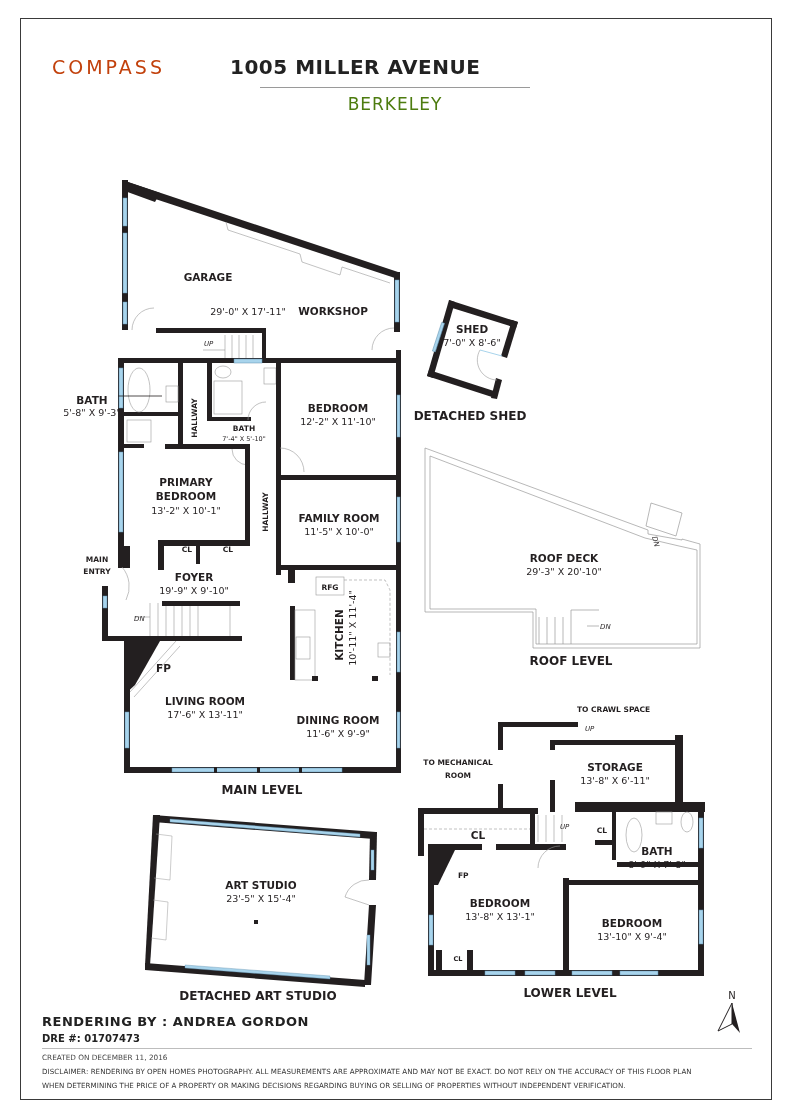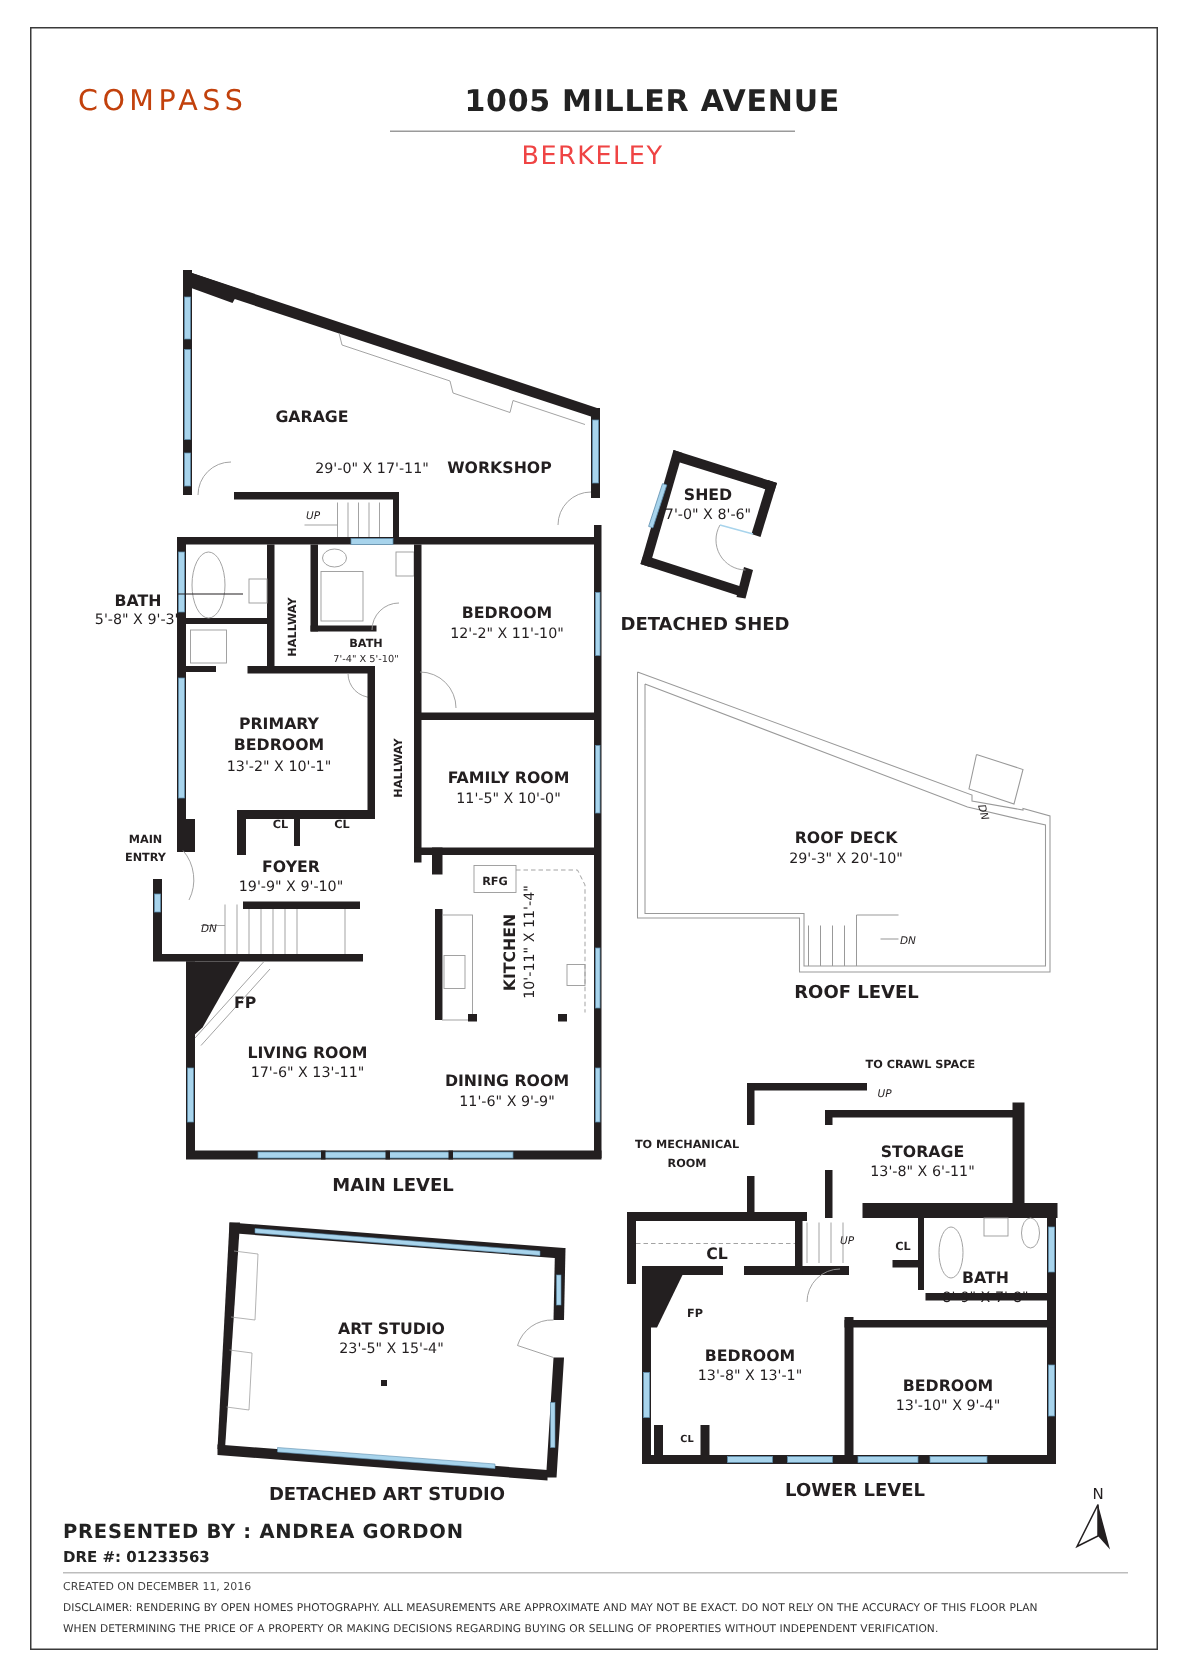--- a/index.html
+++ b/index.html
@@ -1,21 +1,21 @@
 <!DOCTYPE html>
 <html><head>
 <meta charset="utf-8">
 <style>
   html, body { margin:0; padding:0; background:#ffffff; }
   body { width:792px; height:1120px; position:relative; overflow:hidden; font-family:"DejaVu Sans", sans-serif; color:#231f20; }
   .frame { position:absolute; left:20px; top:18px; width:752px; height:1082px; border:1.5px solid #3a3a3a; box-sizing:border-box; }
   .logo { position:absolute; left:52px; top:56px; font-family:"DejaVu Sans", sans-serif; font-size:19px; letter-spacing:3px; font-weight:normal; color:#c2410c; }
-  .addr { position:absolute; left:230px; width:330px; top:55px; text-align:right; font-family:"DejaVu Sans", sans-serif; font-size:20px; font-weight:bold; letter-spacing:0.5px; color:#222; }
+  .addr { position:absolute; left:230px; width:330px; top:55px; text-align:left; font-family:"DejaVu Sans", sans-serif; font-size:20px; font-weight:bold; letter-spacing:0.5px; color:#222; }
   .addr-rule { position:absolute; left:260px; width:270px; top:87px; height:1px; background:#9a9a9a; }
-  .city { position:absolute; left:260px; width:270px; top:94px; text-align:center; font-size:17px; letter-spacing:1px; color:#ef4444; }
+  .city { position:absolute; left:260px; width:270px; top:94px; text-align:center; font-size:17px; letter-spacing:1px; color:#4d7c0f; }
   svg.plan { position:absolute; left:0; top:0; width:792px; height:1120px; }
   svg text { font-family:"DejaVu Sans", sans-serif; fill:#231f20; }
   .rn { font-weight:bold; font-size:10.5px; }
   .rd { font-size:9.5px; }
   .lvl { font-weight:bold; font-size:12px; }
   .sm { font-size:7px; font-style:italic; }
   .tiny { font-size:7.5px; font-weight:bold; }
   .presented { position:absolute; left:42px; top:1014px; font-size:13px; font-weight:bold; letter-spacing:0.5px; color:#222; }
   .dre { position:absolute; left:42px; top:1033px; font-size:10px; font-weight:bold; color:#222; }
   .foot-rule { position:absolute; left:42px; width:710px; top:1048px; height:1px; background:#bdbdbd; }
@@ -299,18 +299,18 @@
     <text class="lvl" x="258" y="1000" text-anchor="middle">DETACHED ART STUDIO</text>
   </g>
 
   <g>
     <text x="732" y="999" text-anchor="middle" font-size="10">N</text>
     <polygon points="732,1003 718,1031 732,1024" fill="#fff" stroke="#231f20" stroke-width="1"></polygon>
     <polygon points="732,1003 740,1033 732,1024" fill="#231f20"></polygon>
   </g>
 </svg>
 
-<div class="presented">PRESENTED BY : ANDREA GORDON</div>
-<div class="dre">DRE #: 01233563</div>
+<div class="presented">RENDERING BY : ANDREA GORDON</div>
+<div class="dre">DRE #: 01707473</div>
 <div class="foot-rule"></div>
 <div class="created">CREATED ON DECEMBER 11, 2016</div>
 <div class="disc disc1">DISCLAIMER: RENDERING BY OPEN HOMES PHOTOGRAPHY. ALL MEASUREMENTS ARE APPROXIMATE AND MAY NOT BE EXACT. DO NOT RELY ON THE ACCURACY OF THIS FLOOR PLAN</div>
 <div class="disc disc2">WHEN DETERMINING THE PRICE OF A PROPERTY OR MAKING DECISIONS REGARDING BUYING OR SELLING OF PROPERTIES WITHOUT INDEPENDENT VERIFICATION.</div>
 
 </body></html>

